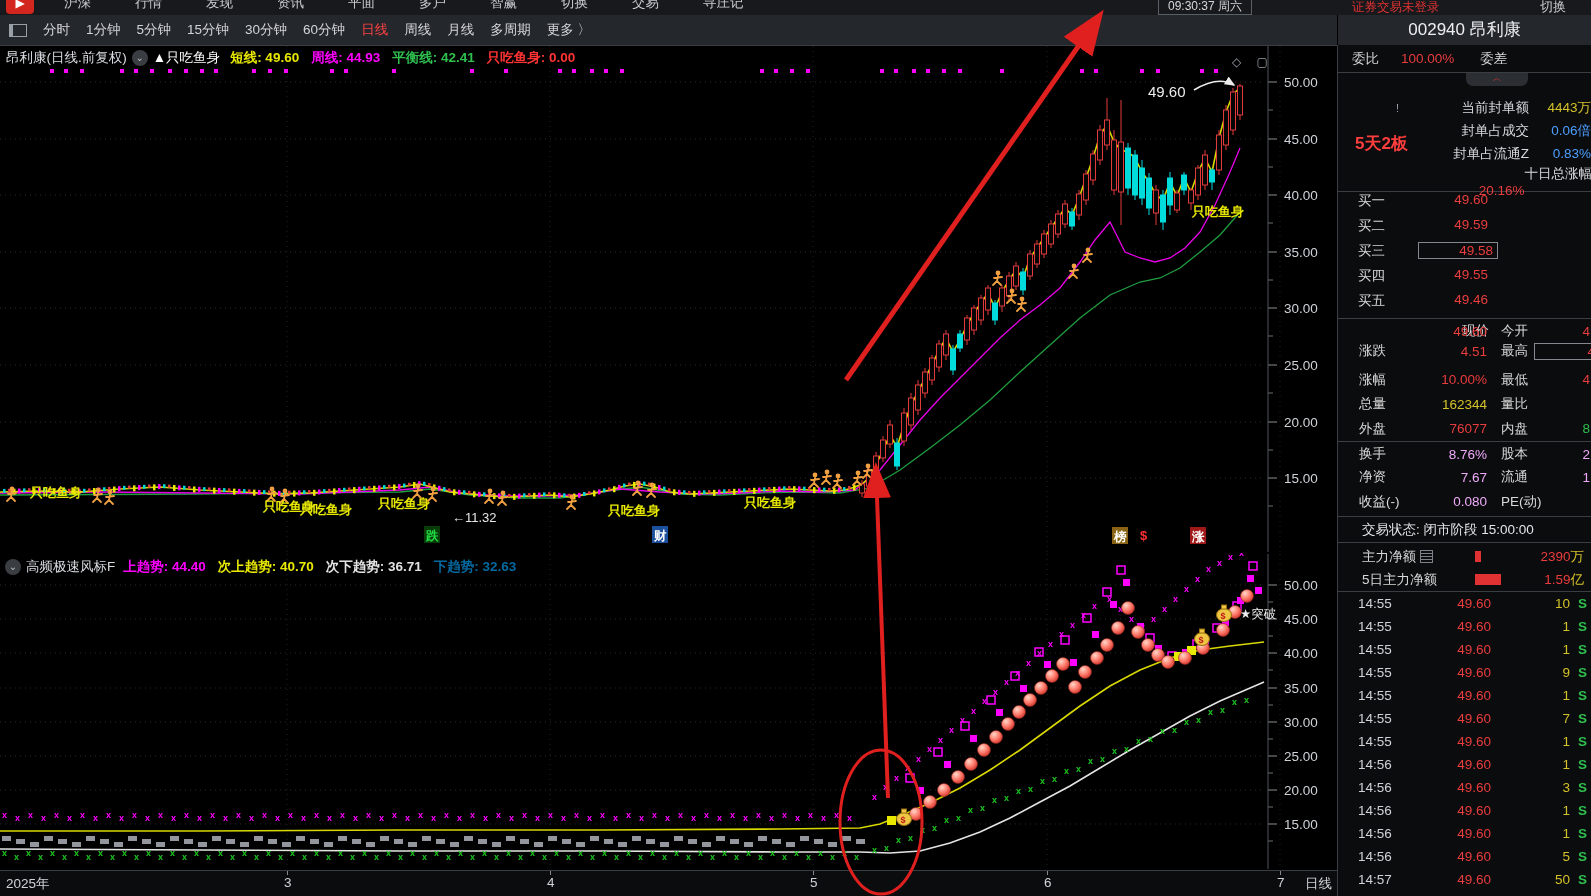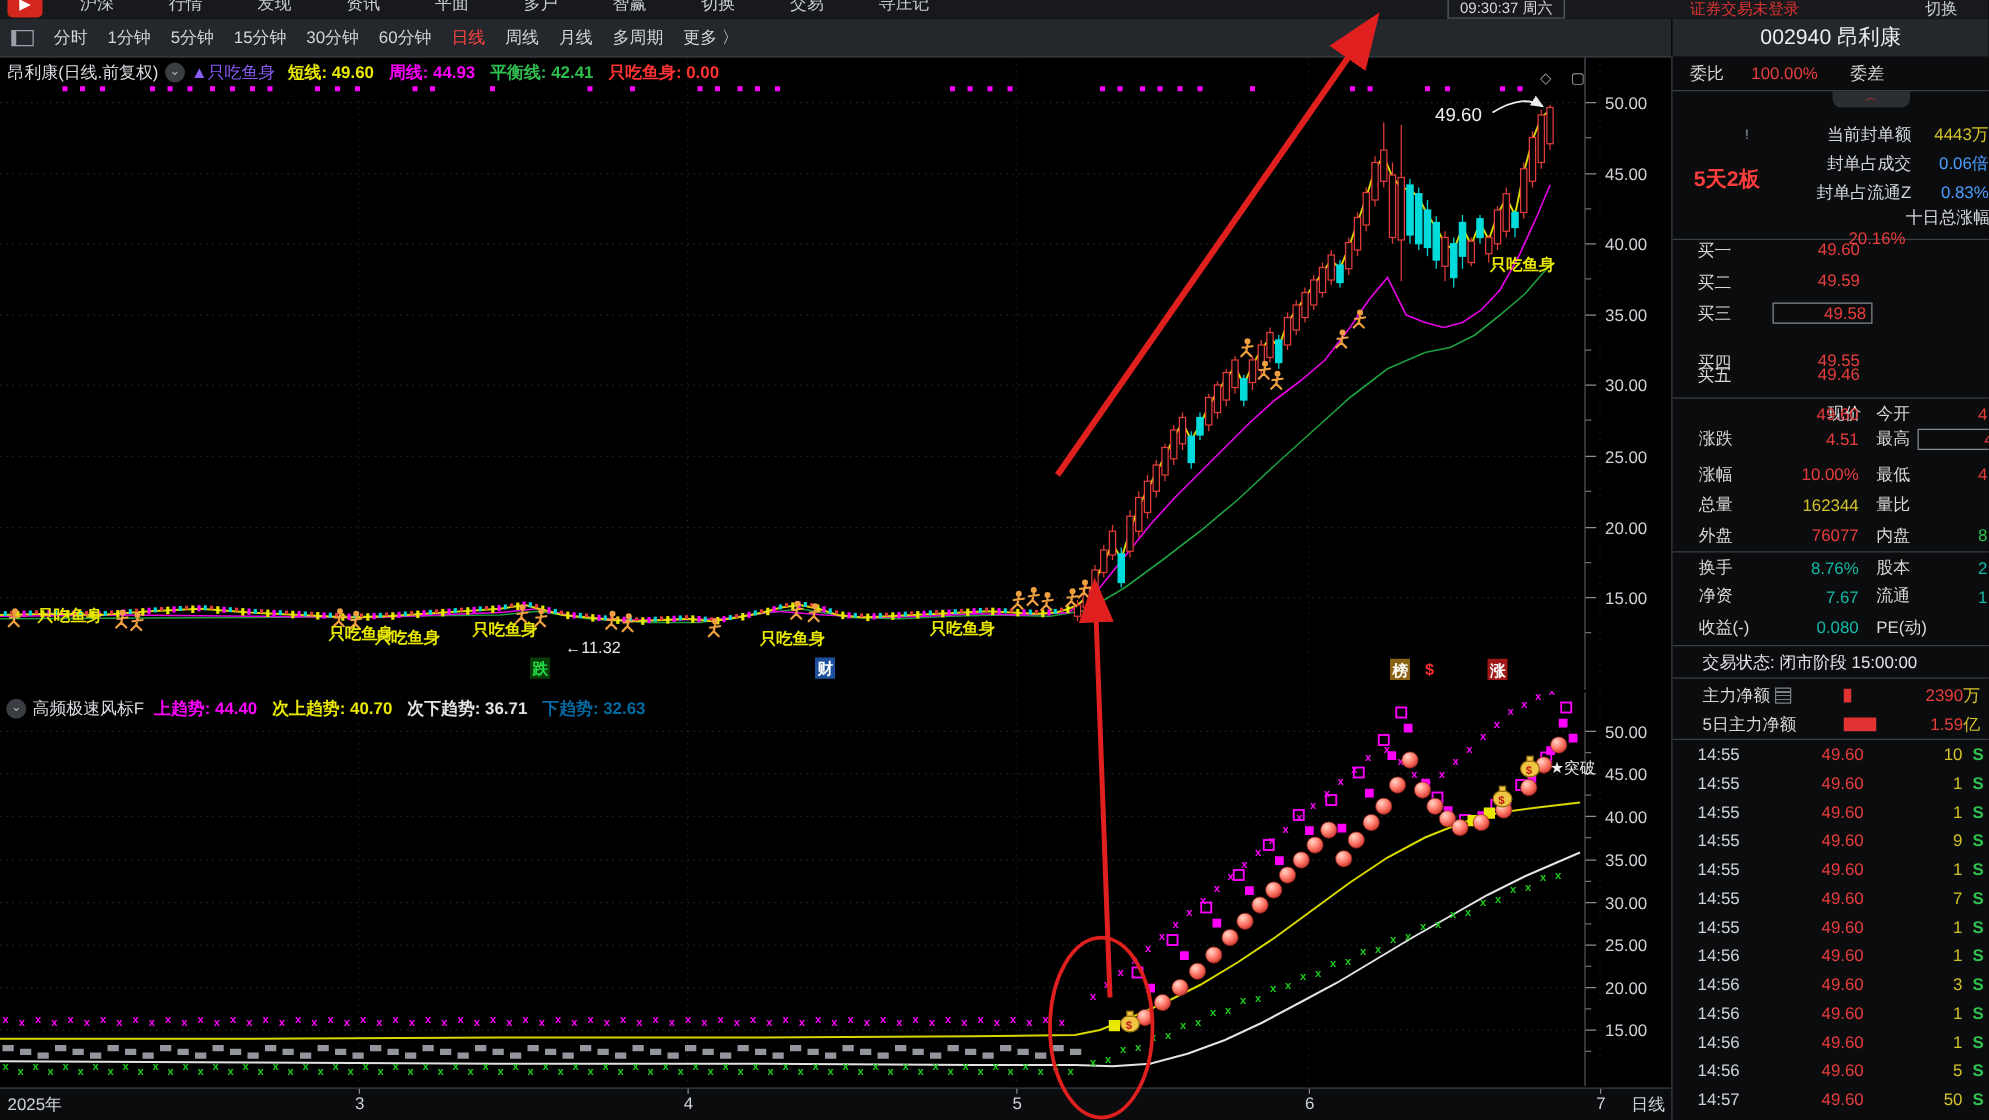--- a/index.html
+++ b/index.html
@@ -25,36 +25,36 @@
   #tb-right .tbi{border-left:1px solid #33363b;padding:0 12px;}
   #stockheader{position:absolute;left:1338px;top:15px;width:253px;height:30px;background:#24272c;
                border-bottom:1px solid #3a3d42;text-align:center;font-size:17px;color:#eceef1;line-height:30px;z-index:5;}
   
   .chart-hdr{position:absolute;left:0;height:22px;display:flex;align-items:center;z-index:3;font-size:13.5px;white-space:nowrap;}
   #main-header{top:47px;}
   #sub-header{top:556px;}
   .chev{width:16px;height:16px;border-radius:50%;background:#3a3d42;color:#b8bcc2;font-size:10px;
         text-align:center;line-height:15px;margin:0 5px;}
   .hdr-title{color:#dadde2;margin-left:6px;}
-  .sig{color:#8b5cf6;margin-right:10px;}
+  .sig{color:#ffffff;margin-right:10px;}
   .leg{margin-right:12px;font-weight:bold;}
   .corner-icons{position:absolute;left:1232px;top:55px;color:#9aa0a8;font-size:12px;z-index:3;letter-spacing:6px;}
   
   #main-svg{position:absolute;left:0;top:45px;z-index:1;}
   #sub-svg{position:absolute;left:0;top:553px;z-index:1;}
   #overlay-svg{position:absolute;left:0;top:0;z-index:7;pointer-events:none;}
   
   #xaxis{position:absolute;left:0;top:870px;width:1337px;height:26px;background:#0b0c0e;border-top:1px solid #3a3d42;z-index:2;}
   .xlab{position:absolute;top:4px;font-size:13.5px;color:#d0d3d8;}
   #period-label{position:absolute;right:5px;top:4px;font-size:13.5px;color:#d0d3d8;}
   
   #panel{position:absolute;left:1337px;top:45px;width:254px;height:851px;background:#0b0c0e;
          border-left:1px solid #3a3d42;z-index:5;overflow:hidden;font-size:13.5px;}
   .pr{position:absolute;left:0;width:254px;}
-  .red{color:#ea3d3d}.yel{color:#d4c22a}.grn{color:#2fbf4f}.wht{color:#14b8a6}.blu{color:#4d9fff}
+  .red{color:#ea3d3d}.yel{color:#d4c22a}.grn{color:#2fbf4f}.wht{color:#f0abfc}.blu{color:#4d9fff}
   #p-weibi{top:0;height:27px;border-bottom:1px solid #3a3d42;display:flex;align-items:center;padding:0 14px;width:226px;}
   #p-weibi .v{margin:0 26px 0 22px;}
   #p-pill{top:28px;left:128px;width:62px;height:13px;background:#2b2e33;border-radius:0 0 7px 7px;
           text-align:center;color:#e03232;font-size:9px;line-height:11px;}
   #p-seal{top:45px;height:101px;border-bottom:1px solid #3a3d42;}
   #p-streak{position:absolute;left:17px;top:42px;font-size:17px;font-weight:bold;color:#ff3e3e;}
   .seal-line{position:absolute;left:58px;width:196px;height:23px;display:flex;align-items:center;}
   .seal-line .lab{margin-left:auto;color:#d6d9dd;}
   .seal-line .val{width:62px;text-align:right;padding-right:1px;}
   .warn{color:#9aa0a8;font-size:11px;margin-right:3px;}
@@ -1072,21 +1072,21 @@
         <span class="val red">49.60</span>
       </div>
       <div class="buy-row" style="top: 25px;">
         <span class="lab">买二</span>
         <span class="val red">49.59</span>
       </div>
       <div class="buy-row" style="top: 50px;">
         <span class="lab">买三</span>
         <span class="val red boxed">49.58</span>
       </div>
-      <div class="buy-row" style="top: 89px;">
+      <div class="buy-row" style="top: 75px;">
         <span class="lab">买四</span>
         <span class="val red">49.55</span>
       </div>
       <div class="buy-row" style="top: 100px;">
         <span class="lab">买五</span>
         <span class="val red">49.46</span>
       </div>
     </div>
   <div id="p-details" class="pr">
       <div class="det-row" style="top: 0px; justify-content: center;">

